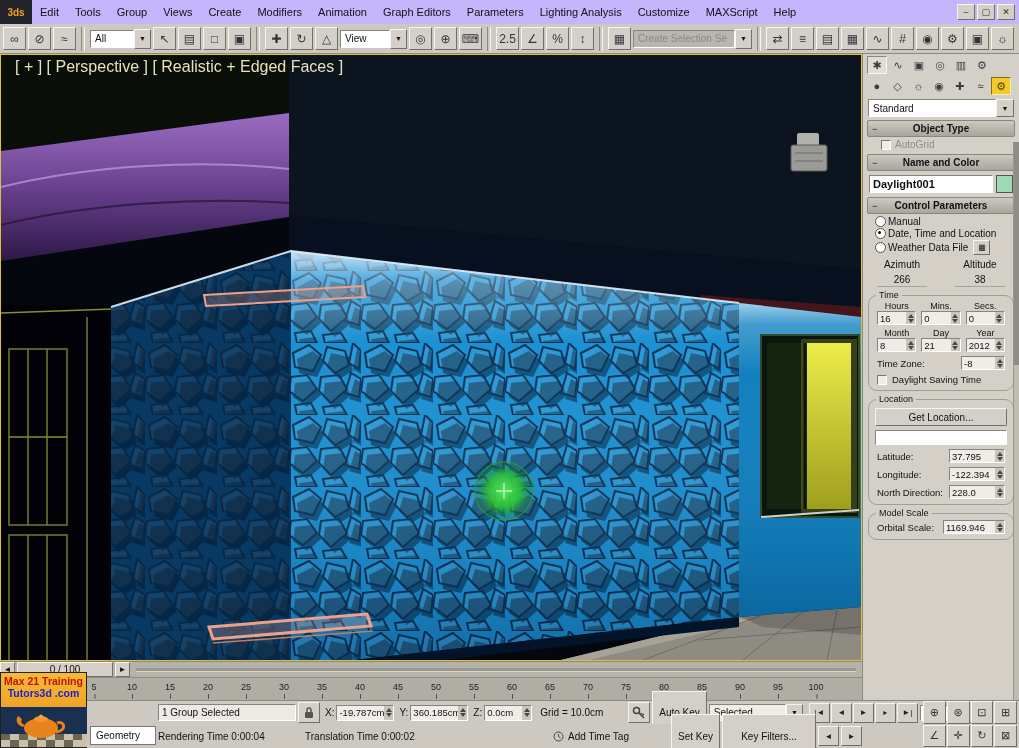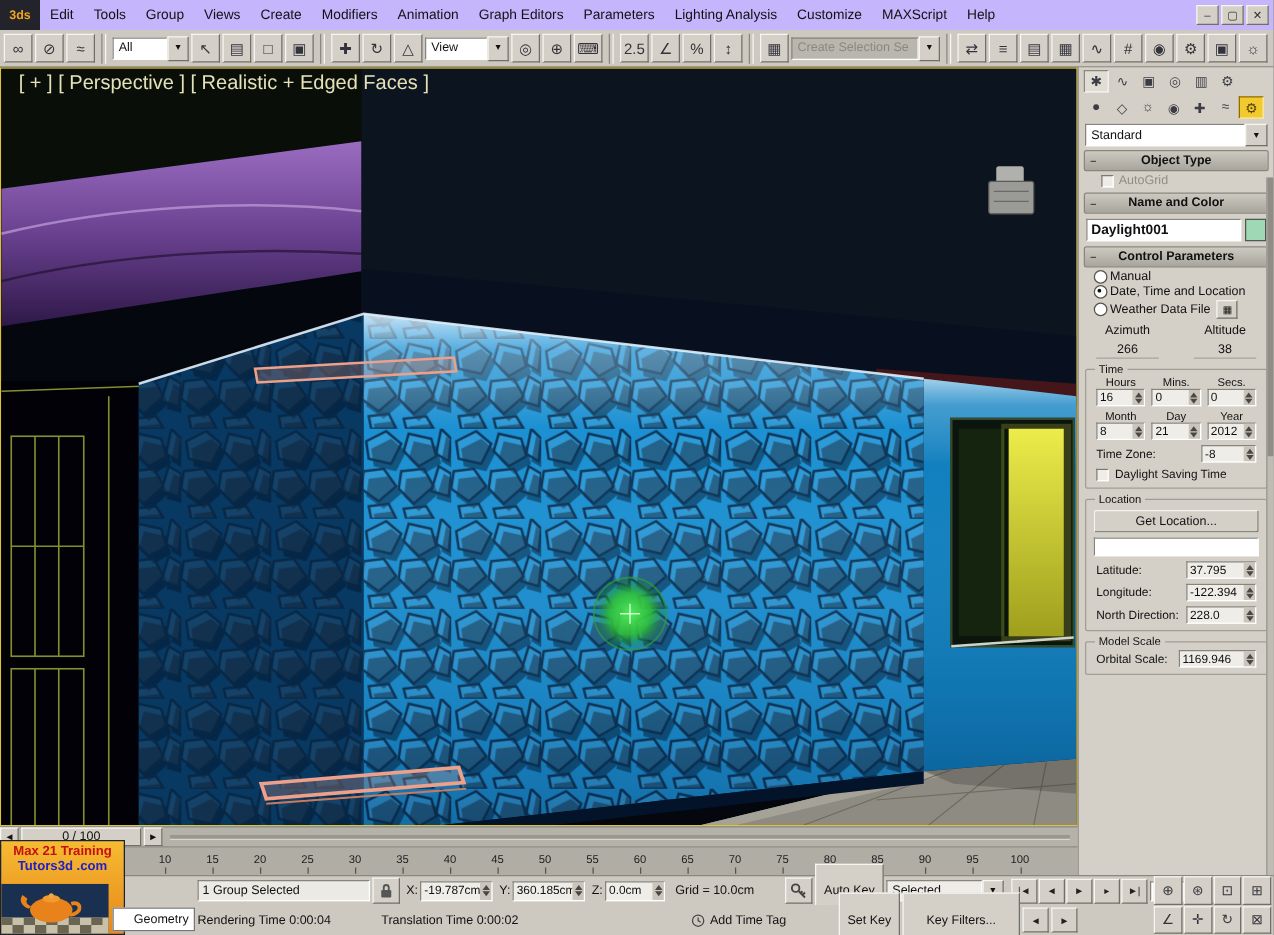--- a/index.html
+++ b/index.html
@@ -60,21 +60,21 @@
   .name-field{flex:1;height:16px;background:#fff;border:1px solid;border-color:#86847c #fff #fff #86847c;
               font-weight:bold;font-size:11px;display:flex;align-items:center;padding-left:3px;}
   .swatch{width:17px;height:18px;border:1px solid #555;box-sizing:border-box;}
   .radio-row{display:flex;align-items:center;gap:2px;margin:1px 0 0 12px;}
   .radio{width:9px;height:9px;border-radius:50%;border:1px solid #55534b;background:#fff;position:relative;flex:0 0 auto;}
   .radio.sel::after{content:"";position:absolute;left:2px;top:2px;width:3px;height:3px;border-radius:50%;background:#111;}
   .mini-btn{width:15px;height:13px;margin-left:3px;font-size:8px;display:flex;align-items:center;justify-content:center;
          border:1px solid;border-color:#f6f5f1 #716f67 #716f67 #f6f5f1;background:#d4d0c8;}
   .two-col{display:grid;grid-template-columns:1fr 1fr;text-align:center;margin-top:4px;}
   .two-col .val{border-bottom:1px solid #a7a49c;margin:0 14px;padding-bottom:1px;}
-  .grp{border:1px solid #a09d95;border-radius:2px;margin:8px 5px 4px 5px;padding:5px 4px 5px 4px;position:relative;}
+  .grp{border:1px solid #a09d95;border-radius:9px;margin:8px 5px 4px 5px;padding:5px 4px 5px 4px;position:relative;}
   .grp-label{position:absolute;top:-6px;left:7px;background:#d4d0c8;font-size:9px;padding:0 3px;}
   .t3{display:grid;grid-template-columns:1fr 1fr 1fr;gap:0 5px;padding:0 4px;}
   .t3 .lab{text-align:center;font-size:9px;}
   .spin{display:flex;height:14px;background:#efede8;border:1px solid;border-color:#86847c #fff #fff #86847c;box-sizing:border-box;}
   .spin .sv{flex:1;font-size:9.5px;display:flex;align-items:center;padding-left:2px;overflow:hidden;white-space:nowrap;}
   .spin .sa{width:9px;display:flex;flex-direction:column;align-items:center;justify-content:center;gap:1px;background:#c9c5bd;}
   .up{width:0;height:0;border-left:3px solid transparent;border-right:3px solid transparent;border-bottom:4px solid #4a483f;}
   .dn{width:0;height:0;border-left:3px solid transparent;border-right:3px solid transparent;border-top:4px solid #4a483f;}
   .inline-row{display:flex;align-items:center;margin-top:4px;padding:0 4px;}
   .inline-row .lbl{flex:1;font-size:9.5px;}
@@ -113,27 +113,27 @@
   .sm-icon{width:19px;height:18px;display:flex;align-items:center;justify-content:center;font-size:8px;
            border:1px solid;border-color:#f6f5f1 #716f67 #716f67 #f6f5f1;background:#d4d0c8;color:#222;flex:0 0 auto;}
   .framef{width:30px;height:16px;background:#fff;}
   .prompt{font-size:10px;width:150px;flex:0 0 auto;}
   .timetag{display:flex;align-items:center;gap:4px;font-size:10px;margin-left:96px;flex:0 0 auto;}
   .navcluster{position:absolute;right:2px;top:701px;width:94px;height:46px;display:grid;
               grid-template-columns:repeat(4,1fr);gap:1px;z-index:4;}
   .nav-icon{display:flex;align-items:center;justify-content:center;font-size:11px;color:#33333b;
             border:1px solid;border-color:#f6f5f1 #716f67 #716f67 #f6f5f1;background:#d4d0c8;}
   
-  .watermark{position:absolute;left:0;top:672px;width:100px;height:76px;z-index:6;border:1px solid #222;
+  .watermark{position:absolute;left:0;top:672px;width:87px;height:76px;z-index:6;border:1px solid #222;
              box-sizing:border-box;background:linear-gradient(#f6bb32,#e8861a);}
   .wm1{font-size:10.5px;font-weight:bold;color:#c41010;text-align:center;margin-top:2px;}
   .wm2{font-size:10.5px;font-weight:bold;color:#2020c8;text-align:center;}
   .wm-img{position:absolute;left:0;bottom:0;width:86px;height:40px;}
   .geo-tip{position:absolute;left:90px;top:726px;width:66px;height:19px;background:#fff;border:1px solid #777;
-           font-size:10px;display:flex;align-items:center;padding-left:16px;box-sizing:border-box;z-index:6;}
+           font-size:10px;display:flex;align-items:center;padding-left:5px;box-sizing:border-box;z-index:6;}
 </style>
 </head>
 <body>
 
 <div class="app">
 
   <div class="menubar">
     <div class="logo">3ds</div>
     <div class="menus">
         <div class="menu-item">Edit</div>

